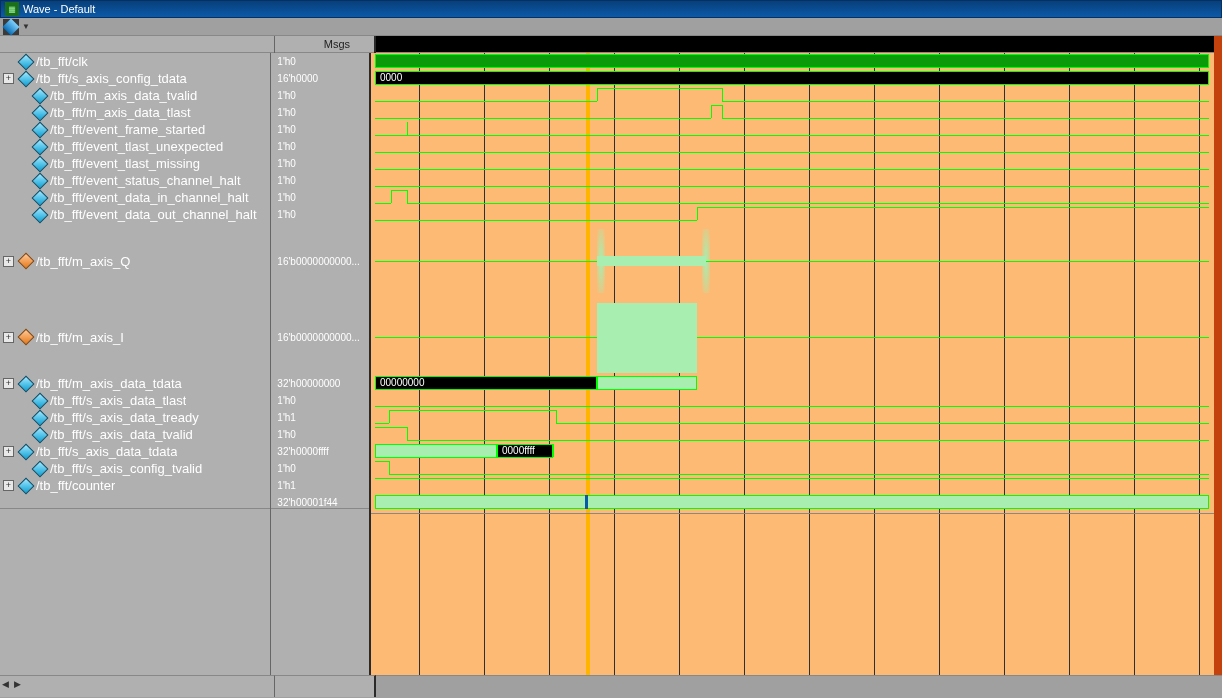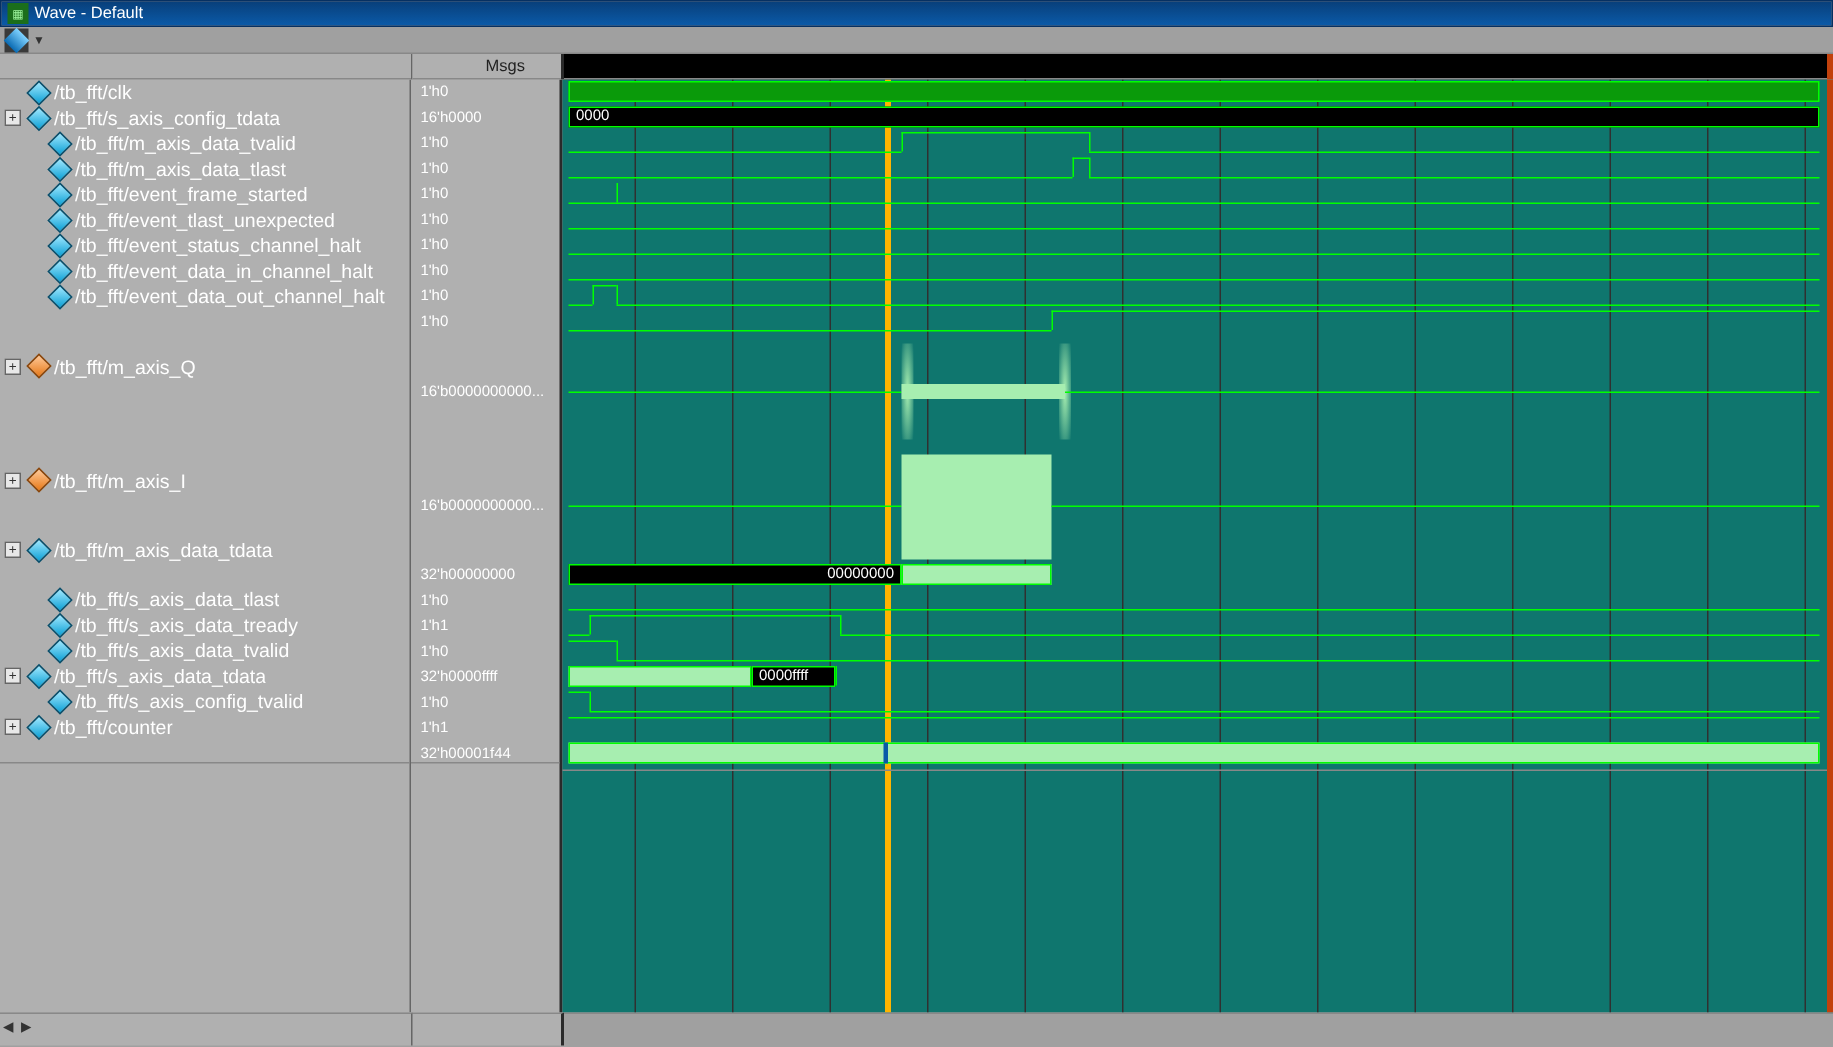--- a/index.html
+++ b/index.html
@@ -7,21 +7,21 @@
   .titlebar{height:18px;background:linear-gradient(#083f7a,#0b5aa8);color:#fff;display:flex;align-items:center;padding:0 4px;border:1px solid #063062}
   .titlebar .icon{width:14px;height:14px;background:#1b6e1b;margin-right:4px;display:flex;align-items:center;justify-content:center;font-size:8px;color:#9ef59e}
   .titlebar .title{font-size:11px}
   .toolbar{height:18px;display:flex;align-items:center;border-bottom:1px solid #888;padding:0 3px}
   .toolbar .ico{width:16px;height:16px;background:#3a3a3a;margin-right:2px;display:flex;align-items:center;justify-content:center}
   .toolbar .dd{width:10px;height:16px;display:flex;align-items:center;justify-content:center;font-size:8px;color:#333}
   .gem{width:12px;height:12px;transform:rotate(45deg);background:linear-gradient(#7fd2ff,#0a6bb3)}
   .columns{display:flex;width:100%}
   .signal-col{width:275px;background:#b0b0b0;border-right:1px solid #666;position:relative}
   .value-col{width:101px;background:#b0b0b0;border-right:2px solid #2a2a2a;position:relative}
-  .wave-col{flex:1;background:#0f766e;position:relative;border-right:4px solid #c2410c}
+  .wave-col{flex:1;background:#fdba74;position:relative;border-right:8px solid #c2410c}
   .hdr{height:17px;border-bottom:1px solid #888;display:flex;align-items:center;justify-content:flex-end;padding-right:24px;font-size:11px;color:#222}
   .hdr.dark{background:#000}
   .body-area{height:622px;overflow:hidden;position:relative}
   .row{height:17px;display:flex;align-items:center;position:relative;border-bottom:0px solid transparent}
   .row.tall{height:76px}
   .exp-btn{width:11px;height:11px;border:1px solid #666;background:#e8e8e8;margin:0 2px 0 3px;display:flex;align-items:center;justify-content:center;font-size:9px;color:#333;line-height:1}
   .exp-pad{width:11px;margin:0 2px 0 3px}
   .dia{width:12px;height:12px;transform:rotate(45deg);margin:0 4px;flex-shrink:0}
   .dia.cyan{background:linear-gradient(135deg,#a0e8ff,#0b9fd4);border:1px solid #074e6b}
   .dia.orange{background:linear-gradient(135deg,#ffc999,#e67817);border:1px solid #8a4407}
@@ -113,20 +113,26 @@
       <div class="row" style="height: 17px;">
         <div class="exp-pad"></div>
         <div style="width: 14px;"></div>
         <div class="dia cyan"></div>
         <div class="sig-name">/tb_fft/event_tlast_unexpected</div>
       </div>
       <div class="row" style="height: 17px;">
         <div class="exp-pad"></div>
         <div style="width: 14px;"></div>
         <div class="dia cyan"></div>
+        <div class="sig-name">/tb_fft/event_tlast_missing</div>
+      </div>
+      <div class="row" style="height: 17px;">
+        <div class="exp-pad"></div>
+        <div style="width: 14px;"></div>
+        <div class="dia cyan"></div>
         <div class="sig-name">/tb_fft/event_status_channel_halt</div>
       </div>
       <div class="row" style="height: 17px;">
         <div class="exp-pad"></div>
         <div style="width: 14px;"></div>
         <div class="dia cyan"></div>
         <div class="sig-name">/tb_fft/event_data_in_channel_halt</div>
       </div>
       <div class="row" style="height: 17px;">
         <div class="exp-pad"></div>
@@ -145,21 +151,21 @@
         <div style="width: 0px;"></div>
         <div class="dia orange"></div>
         <div class="sig-name">/tb_fft/m_axis_I</div>
       </div>
       <div class="row" style="height: 17px;">
         <div class="exp-btn">+</div>
         <div style="width: 0px;"></div>
         <div class="dia cyan"></div>
         <div class="sig-name">/tb_fft/m_axis_data_tdata</div>
       </div>
-      <div class="row" style="height: 17px; margin-top: 16px;">
+      <div class="row" style="height: 17px;">
         <div class="exp-pad"></div>
         <div style="width: 14px;"></div>
         <div class="dia cyan"></div>
         <div class="sig-name">/tb_fft/s_axis_data_tlast</div>
       </div>
       <div class="row" style="height: 17px;">
         <div class="exp-pad"></div>
         <div style="width: 14px;"></div>
         <div class="dia cyan"></div>
         <div class="sig-name">/tb_fft/s_axis_data_tready</div>
@@ -321,21 +327,21 @@
           <div class="" style="position: absolute; left: 226px; width: 109px; top: 33px; height: 10px; background: rgb(167, 238, 176);"></div>
           <div class="" style="position: absolute; left: 226px; width: 8px; top: 6px; height: 64px; background: radial-gradient(rgb(167, 238, 176), transparent);"></div>
           <div class="" style="position: absolute; left: 331px; width: 8px; top: 6px; height: 64px; background: radial-gradient(rgb(167, 238, 176), transparent);"></div>
           <div class="" style="position: absolute; left: 335px; width: 503px; top: 38px; height: 0px; border-top: 1px solid rgb(0, 255, 0);"></div>
         </div>
         <div class="wave-row" style="top: 246px; height: 76px;">
           <div class="" style="position: absolute; left: 4px; width: 222px; top: 38px; height: 0px; border-top: 1px solid rgb(0, 255, 0);"></div>
           <div class="ana-block" style="left: 226px; width: 100px; top: 4px; height: 70px;"></div>
           <div class="" style="position: absolute; left: 326px; width: 512px; top: 38px; height: 0px; border-top: 1px solid rgb(0, 255, 0);"></div>
         </div>
-        <div class="wave-row" style="top: 322px; height: 17px; text-align: right;">
+        <div class="wave-row" style="top: 322px; height: 17px;">
           <div class="wave-bus" style="left: 4px; width: 222px;"><span class="lbl">00000000</span></div>
           <div class="wave-light" style="left: 226px; width: 100px; height: 14px;"></div>
         </div>
         <div class="wave-row" style="top: 339px; height: 17px;">
           <div class="wave-low" style="left: 4px; width: 834px;"></div>
         </div>
         <div class="wave-row" style="top: 356px; height: 17px;">
           <div class="wave-low" style="left: 4px; width: 14px;"></div>
           <div class="wave-edge" style="left: 18px;"></div>
           <div class="wave-high" style="left: 18px; width: 167px;"></div>

